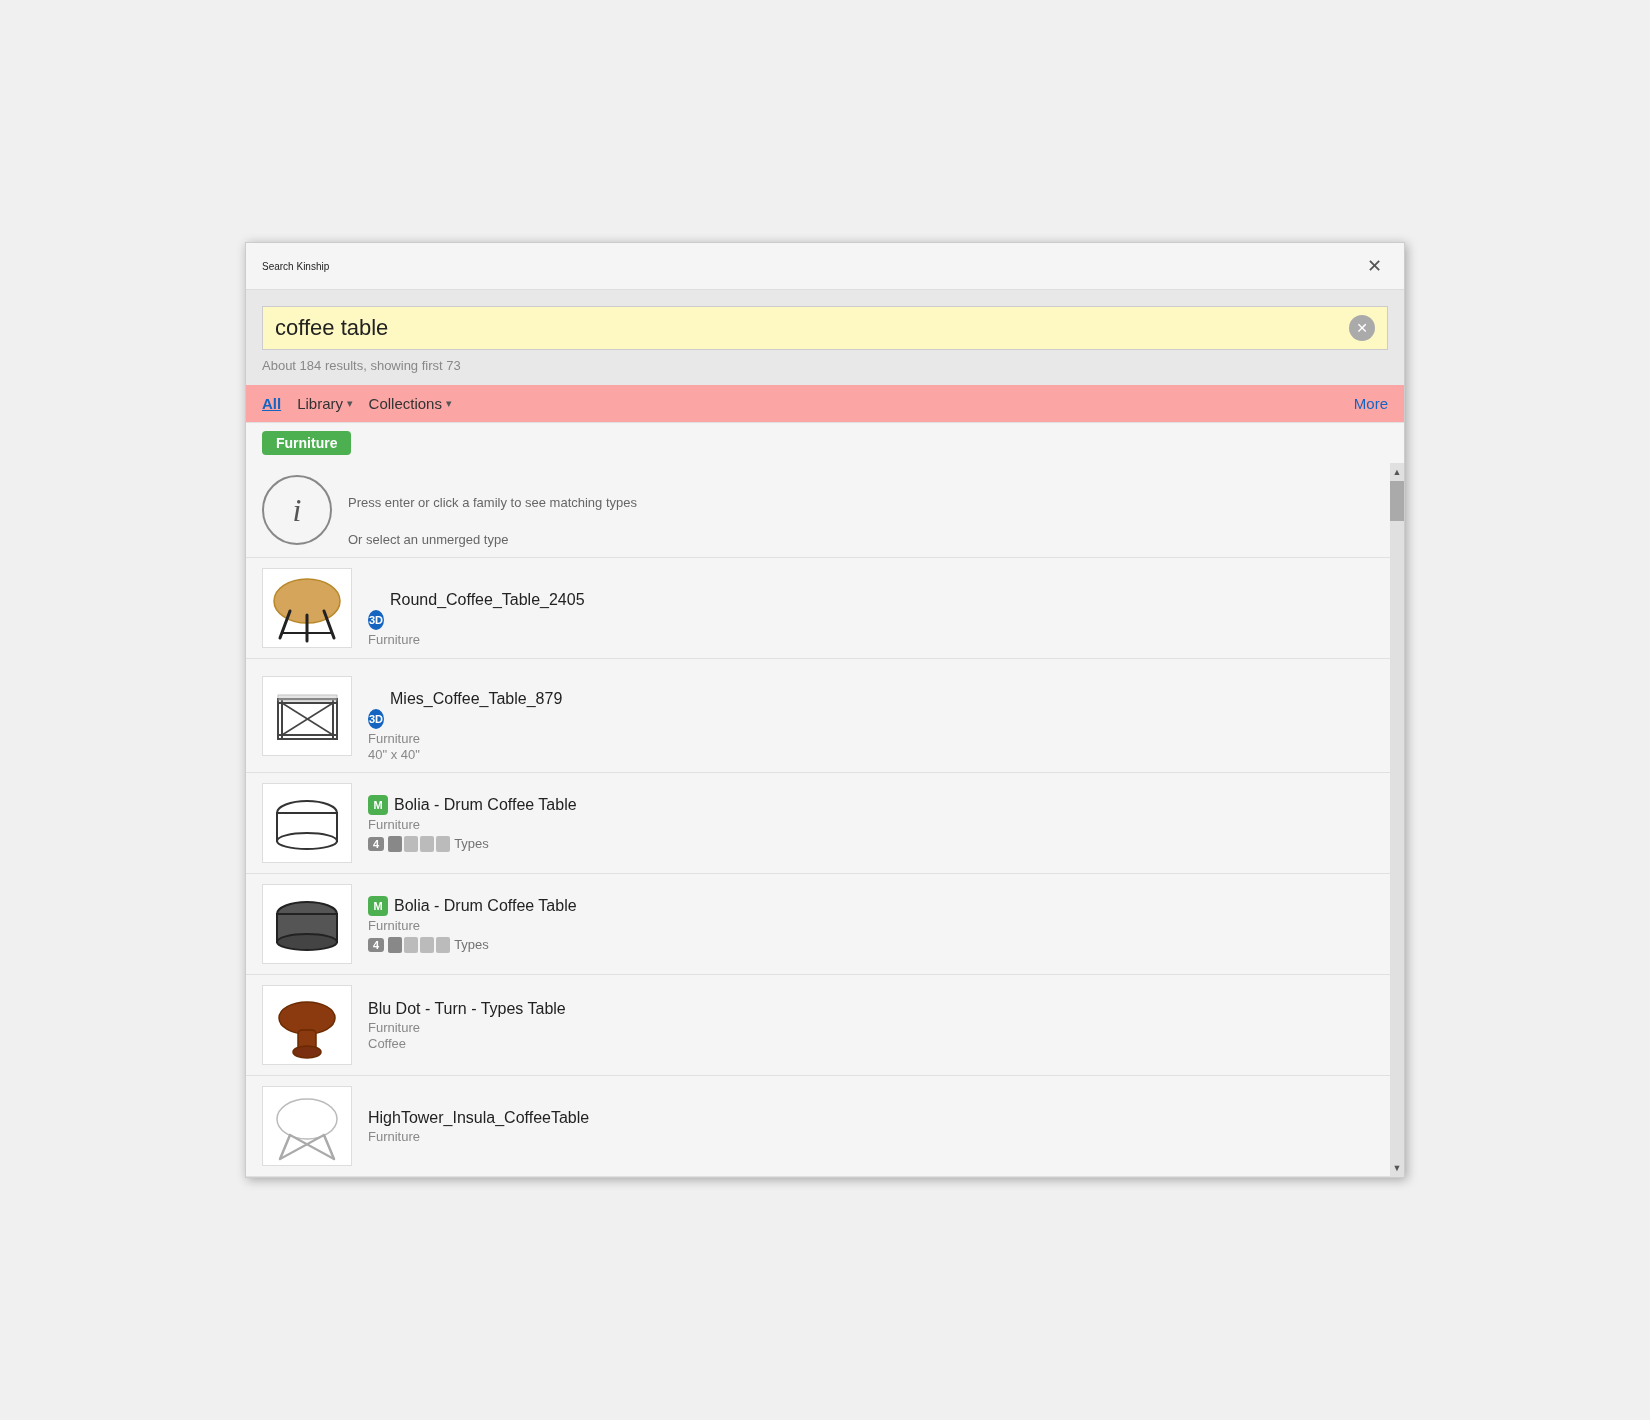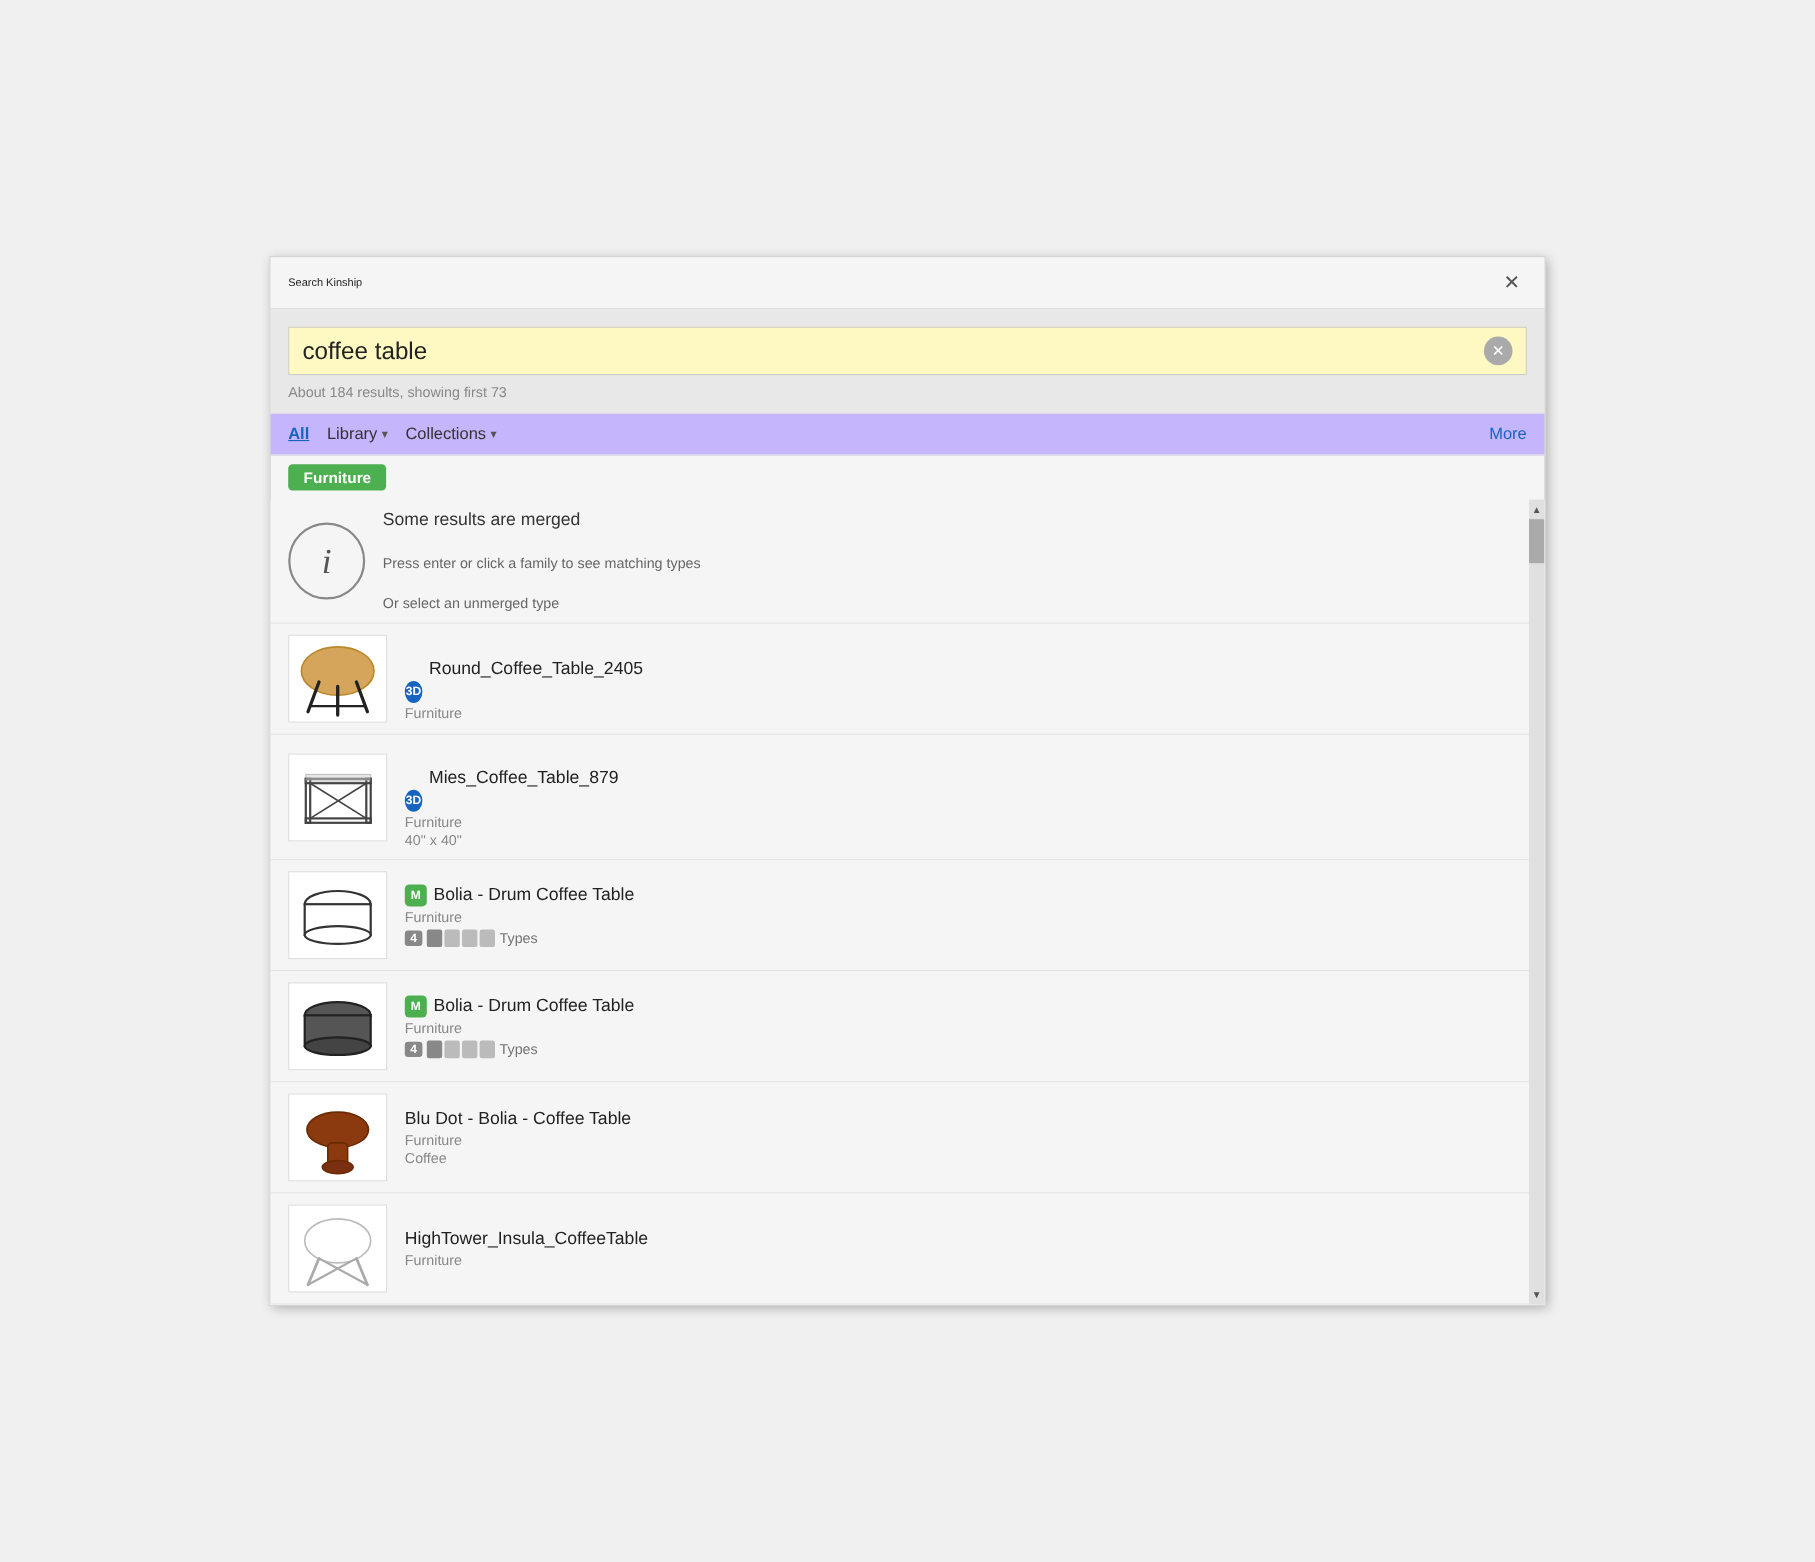--- a/index.html
+++ b/index.html
@@ -75,21 +75,21 @@
     }
     .result-count {
       font-size: 13px;
       color: #888;
       margin-top: 8px;
     }
     .filter-bar {
       display: flex;
       align-items: center;
       padding: 10px 16px;
-      background: #c4b5fd;
+      background: #fca5a5;
       border-bottom: 1px solid #e0e0e0;
       gap: 16px;
     }
     .filter-all {
       color: #1565c0;
       font-size: 15px;
       font-weight: 600;
       text-decoration: underline;
       cursor: pointer;
     }
@@ -329,21 +329,20 @@
     <span class="category-tag">Furniture</span>
   </div>
 
   <div class="results-container">
 
     <div class="result-item info-item">
       <div class="info-icon">
           <i>i</i>
         </div>
       <div class="info-text">
-        <div class="info-title">Some results are merged</div>
         <div class="info-desc">Press enter or click a family to see matching types</div>
         <div class="info-desc">Or select an unmerged type</div>
       </div>
     </div>
 
     <div class="result-item">
       <div class="thumbnail">
         <svg width="75" height="70" viewBox="0 0 75 70">
 
           <ellipse cx="37" cy="28" rx="33" ry="22" fill="#d4a55a" stroke="#b8882a" stroke-width="1.5"></ellipse>
@@ -457,21 +456,21 @@
 
           <ellipse cx="37" cy="28" rx="28" ry="16" fill="#8b3a10" stroke="#6b2a00" stroke-width="1.5"></ellipse>
 
           <rect x="28" y="40" width="18" height="22" rx="4" fill="#8b3a10" stroke="#6b2a00" stroke-width="1.5"></rect>
 
           <ellipse cx="37" cy="62" rx="14" ry="6" fill="#7a3010" stroke="#6b2a00" stroke-width="1.5"></ellipse>
         </svg>
       </div>
       <div class="item-info">
         <div class="item-name">
-          <span>Blu Dot - Bolia - Coffee Table</span>
+          <span>Blu Dot - Turn - Types Table</span>
         </div>
         <div class="item-category">Furniture</div>
         <div class="item-sub">Coffee</div>
       </div>
     </div>
 
     <div class="result-item">
       <div class="thumbnail">
         <svg width="75" height="70" viewBox="0 0 75 70">
 

